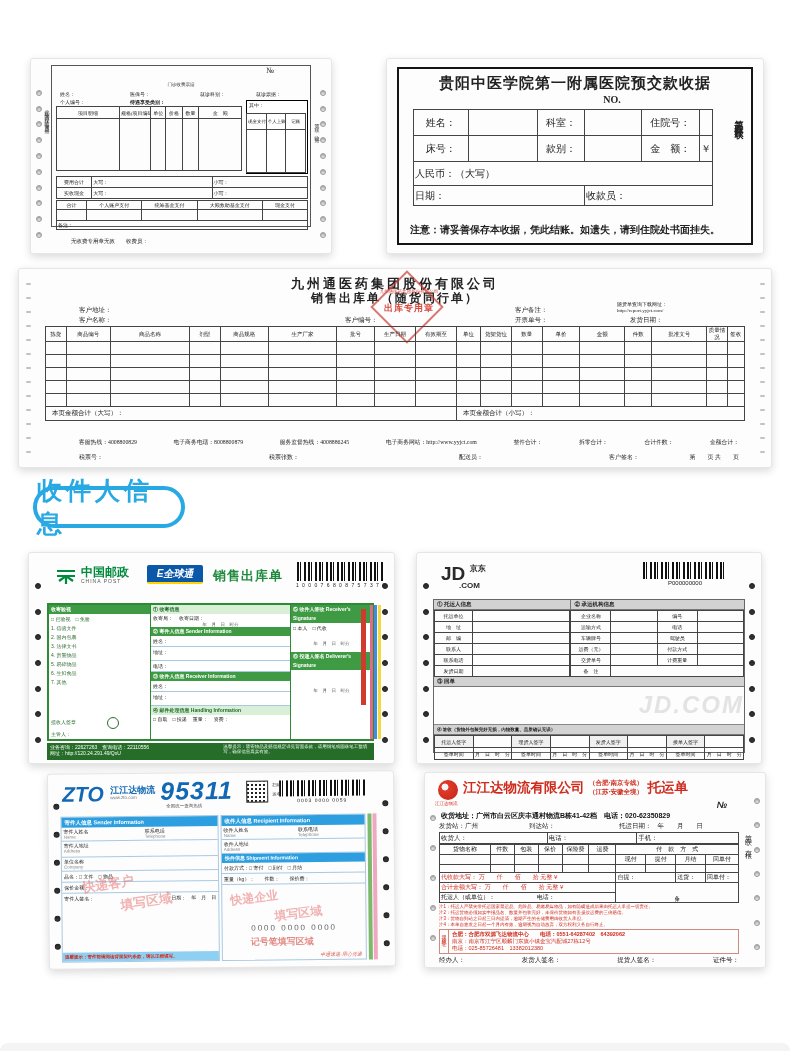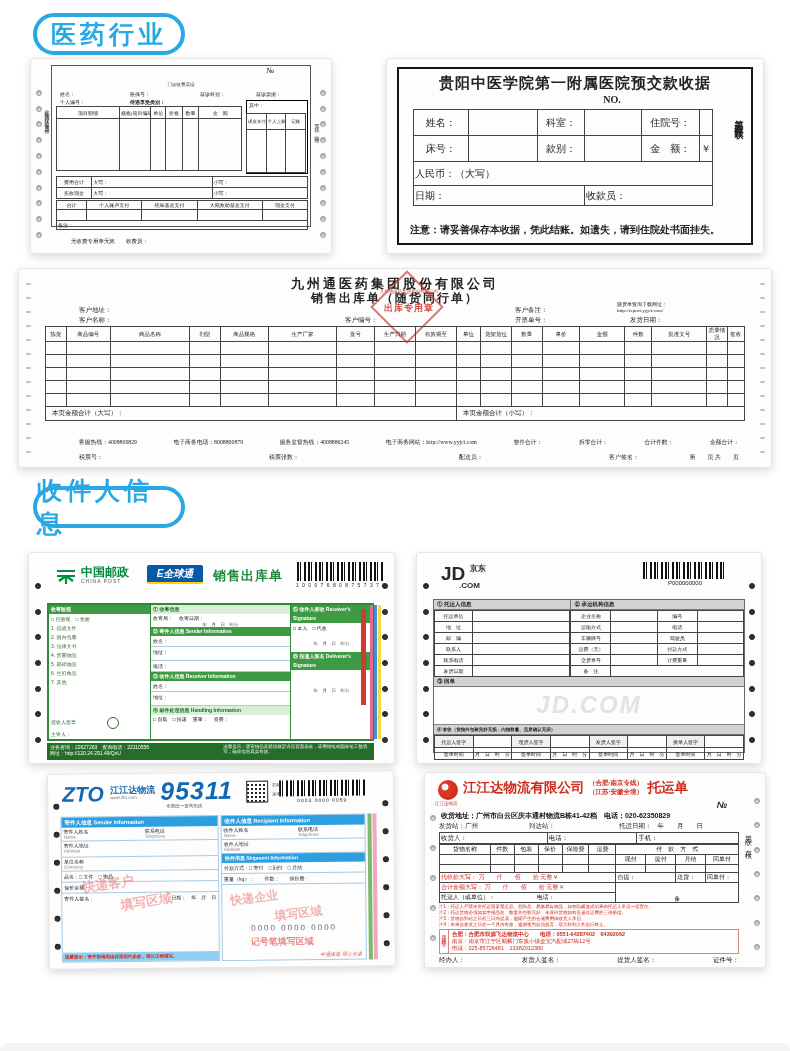--- a/index.html
+++ b/index.html
@@ -37,23 +37,20 @@
   .bluebar{background:#2d9fe0;color:#fff;font-size:5.5px;line-height:10px;padding-left:3px;font-weight:bold}
   .graybar{background:#d2d2d2;color:#222;font-size:5.5px;line-height:9px;padding-left:3px;font-weight:bold;border-bottom:1px solid #777}
   .fline{border-bottom:1px solid #a9c9e2}
   .stamp-box{border:2.5px solid rgba(196,58,46,.8);transform:rotate(45deg)}
 </style>
 </head>
 <body>
 
 <div class="page">
 
-  <div class="badge" style="left:33px;top:13px">
-    <span>医药行业</span>
-  </div>
 
   <div class="sheet ser" style="left:30px;top:58px;width:302px;height:196px">
     <div class="holes" style="left:2px;top:26px;bottom:10px">
         <i class="hole"></i>
         <i class="hole"></i>
         <i class="hole"></i>
         <i class="hole"></i>
         <i class="hole"></i>
         <i class="hole"></i>
         <i class="hole"></i>
@@ -632,21 +629,21 @@
               </tr>
           <tr style="height:11px">
                 <td>备　注</td>
                 <td colspan="3"></td>
               </tr>
         </tbody>
           </table>
       </div>
       <div class="graybar">③ 回单</div>
       <div style="position:relative;height:38px;border-bottom:1px solid #888">
-        <div class="abs b i" style="left:0;right:0;top:4px;text-align:center;font-size:24px;color:#e3e3e3;letter-spacing:2px">JD.COM</div>
+        <div class="abs b i" style="left:0;right:0;top:4px;text-align:right;font-size:24px;color:#e3e3e3;letter-spacing:2px">JD.COM</div>
       </div>
       <div class="graybar" style="font-size:4.5px">④ 签收（货物外包装完好无损，内物数量、品质确认无误）</div>
       <table class="t f5" style="border-color:#888">
         <tbody>
             <tr style="height:12px">
           <td style="background:#f0f0f0">托运人签字</td>
               <td></td>
           <td style="background:#f0f0f0">理货人签字</td>
               <td></td>
           <td style="background:#f0f0f0">发货人签字</td>

